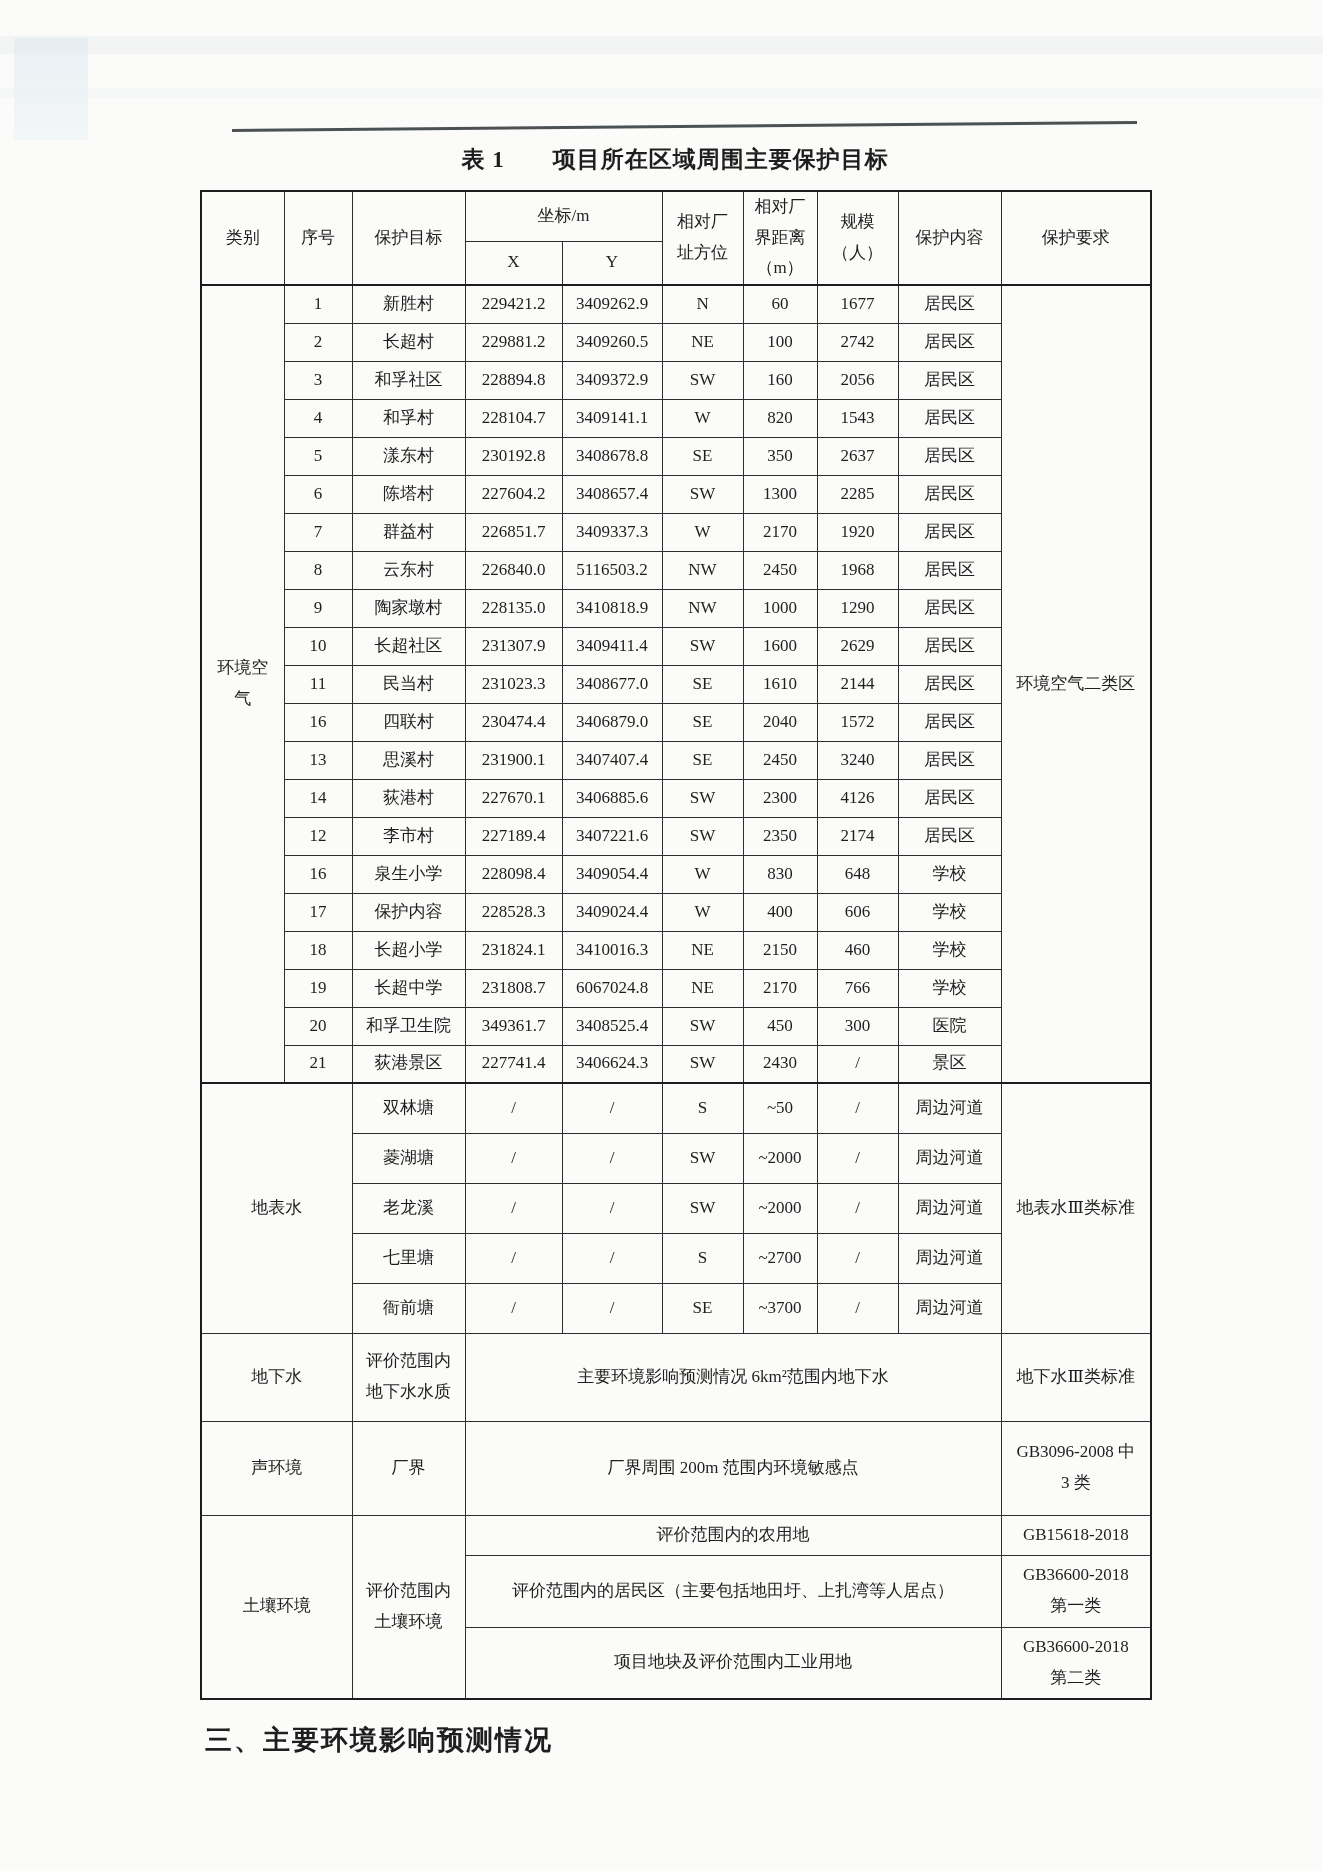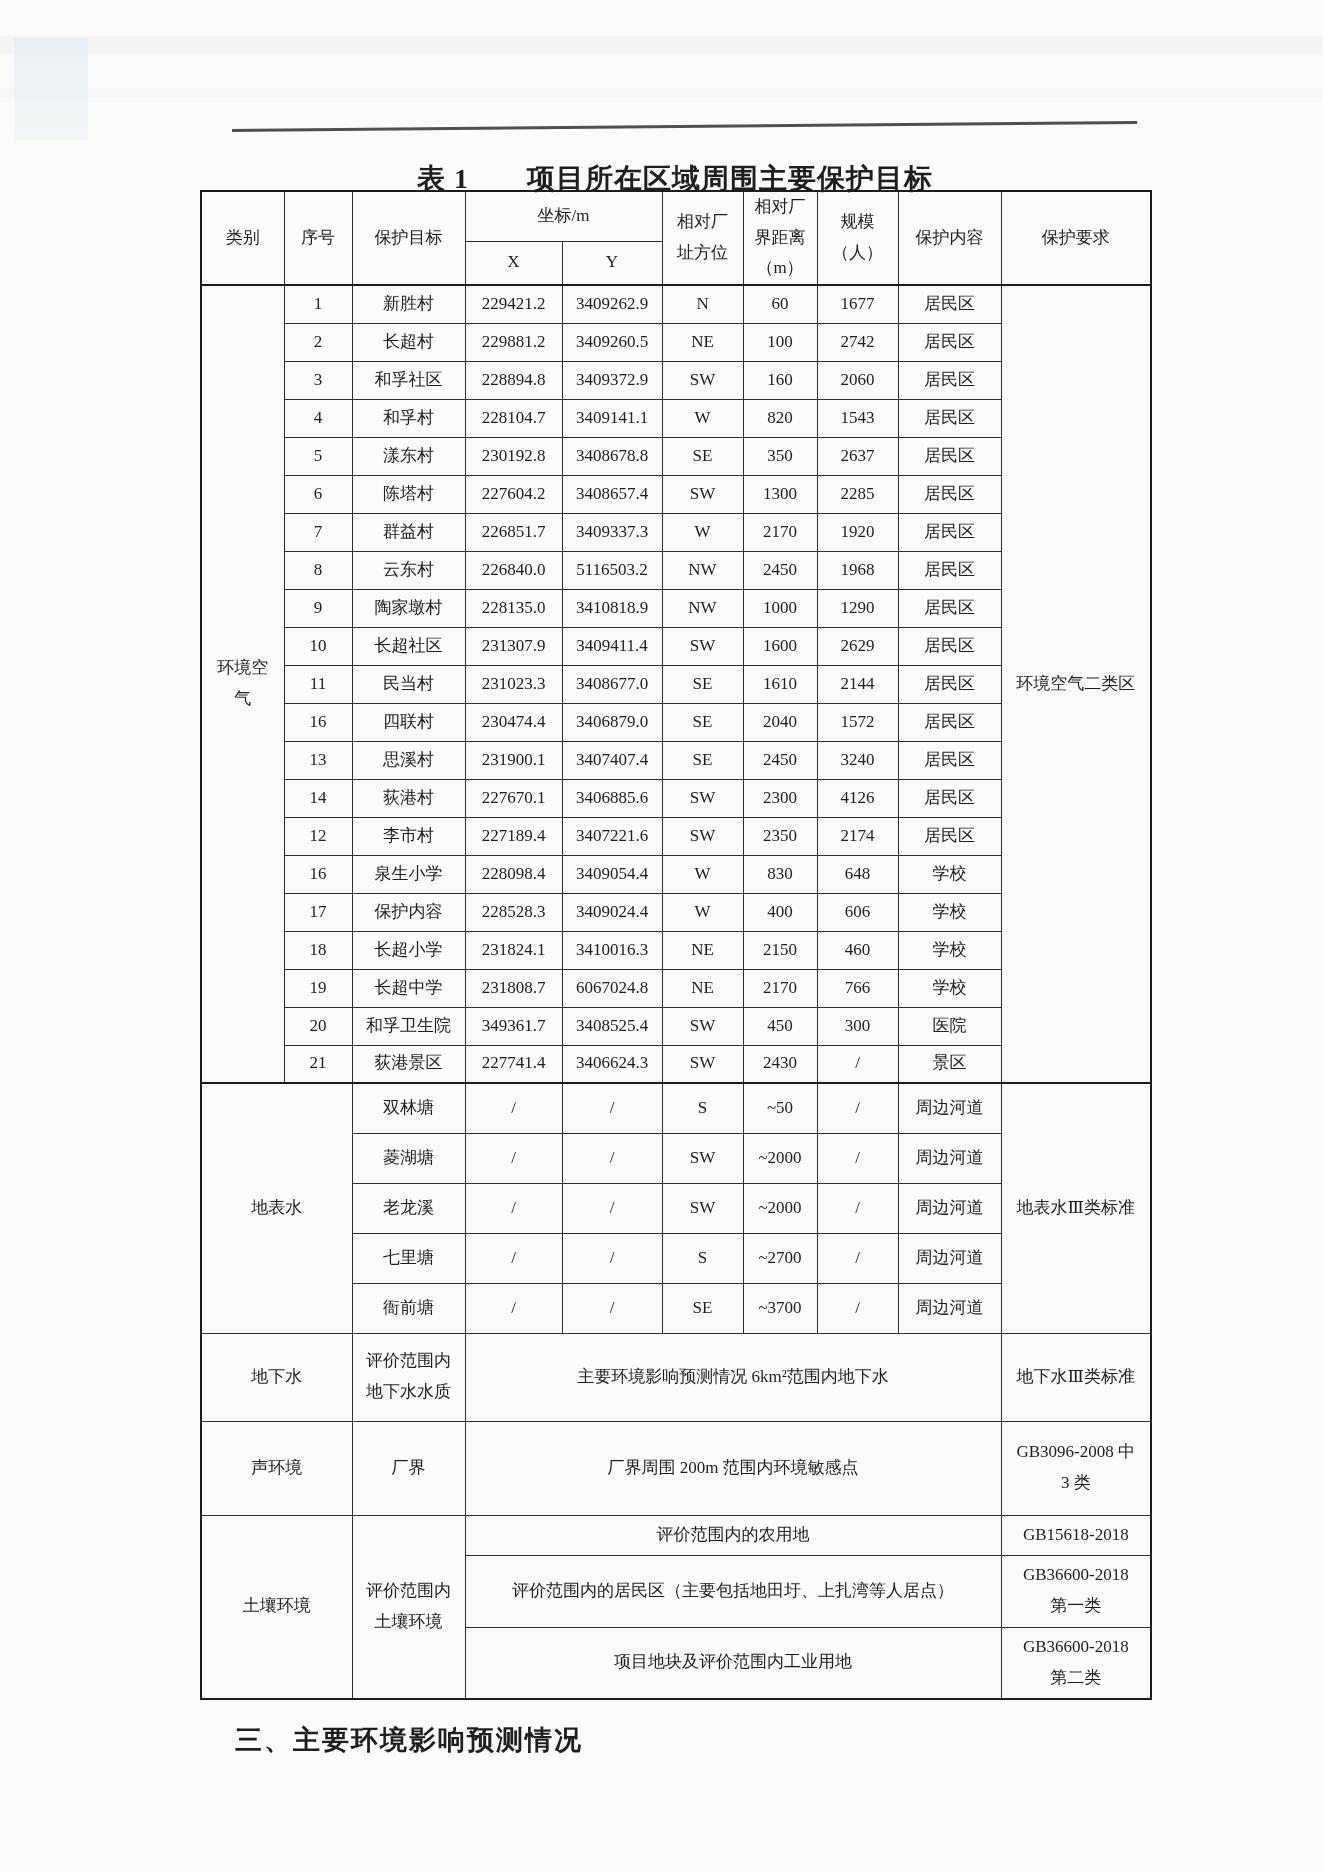--- a/index.html
+++ b/index.html
@@ -12,22 +12,22 @@
     color:#1e1e1e;
   }
   
   .scan-band-1{position:absolute;left:0;top:36px;width:100%;height:18px;background:#edf1f3;opacity:.55;}
   .scan-band-2{position:absolute;left:0;top:88px;width:100%;height:10px;background:#f1f4f5;opacity:.5;}
   .scan-patch{position:absolute;left:14px;top:38px;width:74px;height:102px;
     background:linear-gradient(#e2ebf2,#eff4f6);opacity:.7;border-radius:2px;}
   .top-rule{position:absolute;left:232px;top:125px;width:905px;height:3px;
     background:#4c5154;transform:rotate(-0.5deg);}
   .doc-title{
-    position:absolute;left:200px;top:160px;width:950px;
-    text-align:center;font-size:28px;font-weight:bold;letter-spacing:1px;
+    position:absolute;left:200px;top:144px;width:950px;
+    text-align:center;font-size:23px;font-weight:bold;letter-spacing:1px;
   }
   table.main{
     position:absolute;left:200px;top:190px;width:950px;
     border-collapse:collapse;table-layout:fixed;
     border:2px solid #1c1c1c;
   }
   td,th{
     border:1px solid #2e2e2e;
     text-align:center;vertical-align:middle;
     font-size:17px;font-weight:normal;
@@ -40,21 +40,20 @@
   tr.r-air{height:38px;}
   tr.r-water{height:50px;}
   tr.r-gw{height:88px;}
   tr.r-noise{height:94px;}
   tr.r-soil-0{height:40px;}
   tr.r-soil-1,tr.r-soil-2{height:72px;}
   .section-heading{
     position:absolute;left:205px;top:1722px;
     font-size:27px;font-weight:bold;letter-spacing:2px;
     font-family:"Liberation Serif","DejaVu Serif",serif;
-    margin-left:30px;
   }
 </style>
 </head>
 <body>
 
 <div class="page">
 
   <div class="scan-band-1"></div>
   <div class="scan-band-2"></div>
   <div class="scan-patch"></div>
@@ -120,21 +119,21 @@
           <td>2742</td>
           <td>居民区</td>
         </tr>
         <tr class="r-air">
           <td>3</td>
           <td>和孚社区</td>
           <td>228894.8</td>
           <td>3409372.9</td>
           <td>SW</td>
           <td>160</td>
-          <td>2060</td>
+          <td>2056</td>
           <td>居民区</td>
         </tr>
         <tr class="r-air">
           <td>4</td>
           <td>和孚村</td>
           <td>228104.7</td>
           <td>3409141.1</td>
           <td>W</td>
           <td>820</td>
           <td>1543</td>

